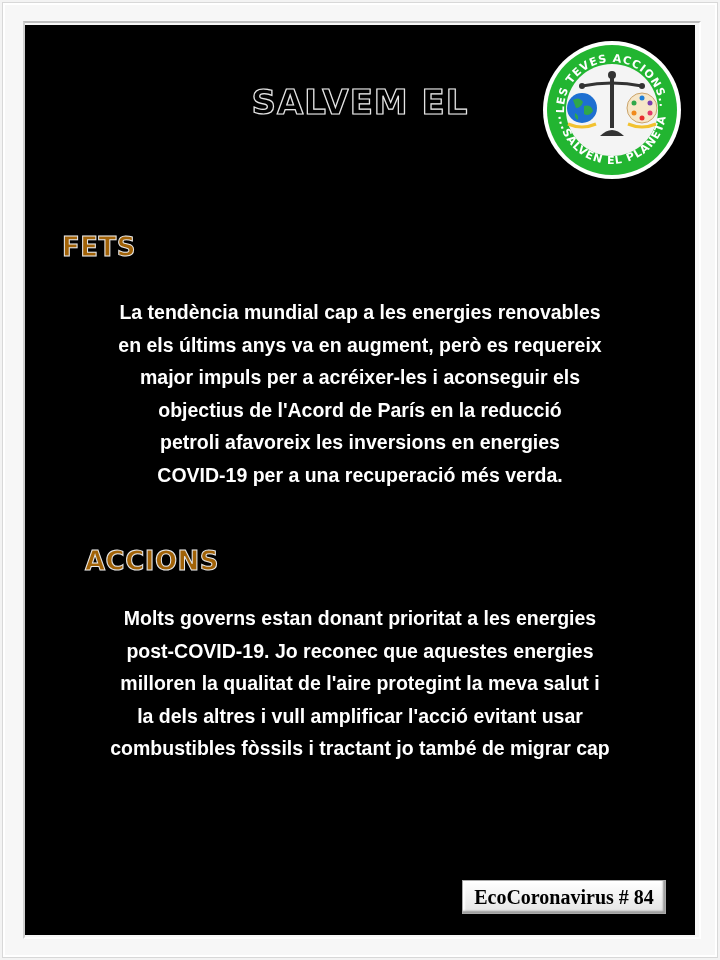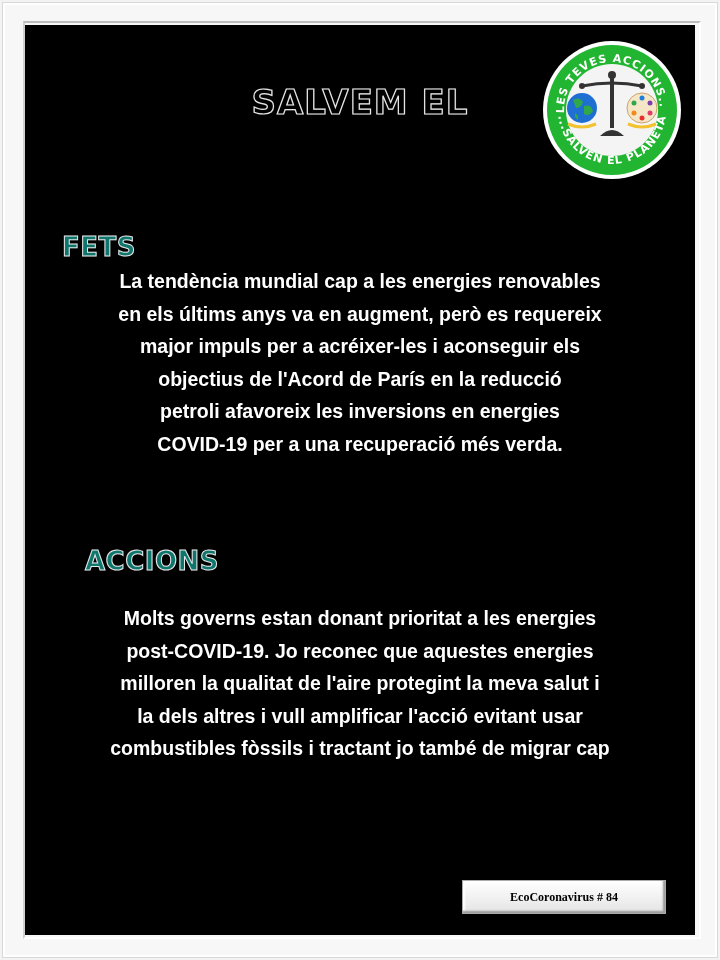--- a/index.html
+++ b/index.html
@@ -1,24 +1,24 @@
 <!DOCTYPE html>
 <html><head>
 <meta charset="utf-8">
 <style>
   html, body { margin:0; padding:0; }
   body { width:720px; height:960px; background:#f3f3f3; position:relative; overflow:hidden; font-family:"Liberation Sans", sans-serif; }
   .frame { position:absolute; left:2px; top:2px; width:714px; height:954px; background:#f7f7f7; border:1px solid #d8d8d8; box-shadow: inset 0 0 0 2px #ffffff; }
   .frame-inner { position:absolute; left:20px; top:18px; width:674px; height:914px; border-top:2px solid #bdbdbd; border-left:2px solid #cfcfcf; border-right:2px solid #ffffff; border-bottom:2px solid #ffffff; }
   .panel { position:absolute; left:25px; top:25px; width:670px; height:910px; background:#000; }
   .title { position:absolute; left:190px; top:78px; width:340px; text-align:center; font-family:"DejaVu Sans", sans-serif; font-weight:bold; font-size:34px; line-height:48px; color:#000; -webkit-text-stroke:1.2px #e6e6e6; text-shadow:0 0 1px #fff; letter-spacing:1px; }
-  .section-head { position:absolute; font-family:"DejaVu Sans", sans-serif; font-weight:bold; font-size:26px; color:#0f766e; -webkit-text-stroke:1px #e8e8e8; letter-spacing:0.5px; }
+  .section-head { position:absolute; font-family:"DejaVu Sans", sans-serif; font-weight:bold; font-size:26px; color:#a16207; -webkit-text-stroke:1px #e8e8e8; letter-spacing:0.5px; }
   .body-text { position:absolute; left:45px; width:630px; text-align:center; color:#fff; font-weight:bold; font-size:19.5px; line-height:32.5px; }
   .logo { position:absolute; left:542px; top:40px; width:140px; height:140px; }
-  .tag { position:absolute; left:462px; top:880px; width:202px; height:32px; background:linear-gradient(#ffffff,#e4e4e4); border:1px solid #aaa; box-shadow: inset -2px -2px 2px #9a9a9a, inset 2px 2px 2px #fff; display:flex; align-items:center; justify-content:center; font-family:"Liberation Serif", serif; font-weight:bold; font-size:12px; color:#000; }
+  .tag { position:absolute; left:462px; top:880px; width:202px; height:32px; background:linear-gradient(#ffffff,#e4e4e4); border:1px solid #aaa; box-shadow: inset -2px -2px 2px #9a9a9a, inset 2px 2px 2px #fff; display:flex; align-items:center; justify-content:center; font-family:"Liberation Serif", serif; font-weight:bold; font-size:20px; color:#000; }
 </style>
 </head>
 <body>
 
 <div class="frame">
   <div class="frame-inner"></div>
 </div>
 
 <div class="panel"></div>
 
@@ -56,21 +56,21 @@
     <circle cx="108" cy="73" r="2.5" fill="#e43b6b"></circle>
     <circle cx="100" cy="78" r="2.5" fill="#e82f2f"></circle>
     <circle cx="92" cy="73" r="2.5" fill="#f08a1c"></circle>
     <circle cx="92" cy="63" r="2.5" fill="#2fa84a"></circle>
     <path d="M 86 84 q 14 6 28 0" stroke="#f2c230" stroke-width="3" fill="none"></path>
   </g>
 </svg>
 
 <div class="section-head" style="left:62px; top:232px;">FETS</div>
 
-<div class="body-text" style="top:265px;text-align:center;">
+<div class="body-text" style="top:296px;text-align:center;">
   <div>La tendència mundial cap a les energies renovables</div>
   <div>en els últims anys va en augment, però es requereix</div>
   <div>major impuls per a acréixer-les i aconseguir els</div>
   <div>objectius de l'Acord de París en la reducció</div>
   <div>petroli afavoreix les inversions en energies</div>
   <div>COVID-19 per a una recuperació més verda.</div>
 </div>
 
 <div class="section-head" style="left:85px; top:546px;">ACCIONS</div>
 

